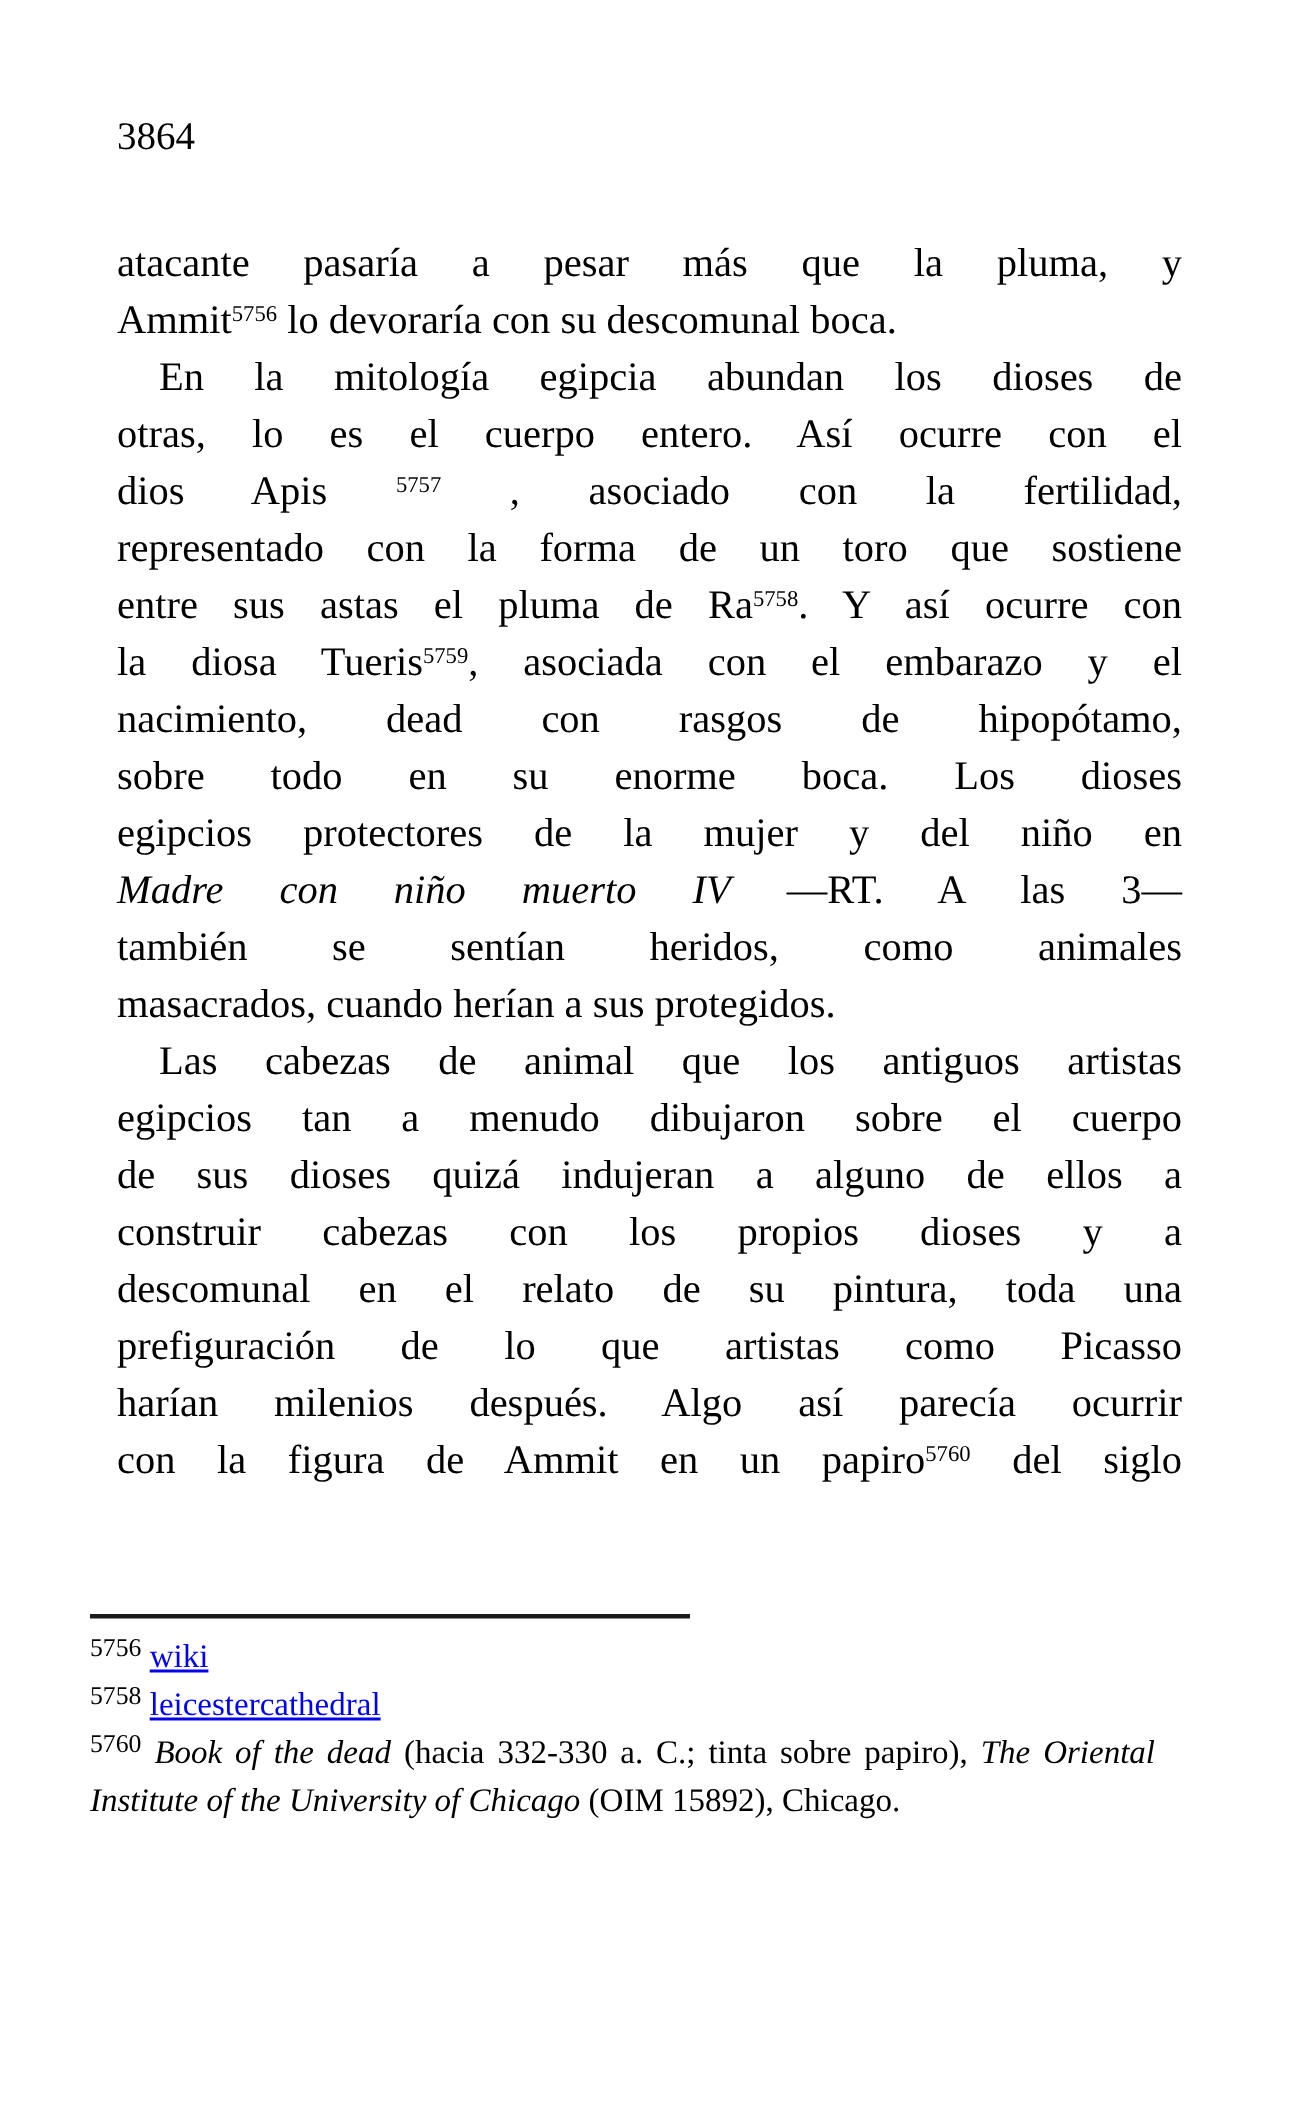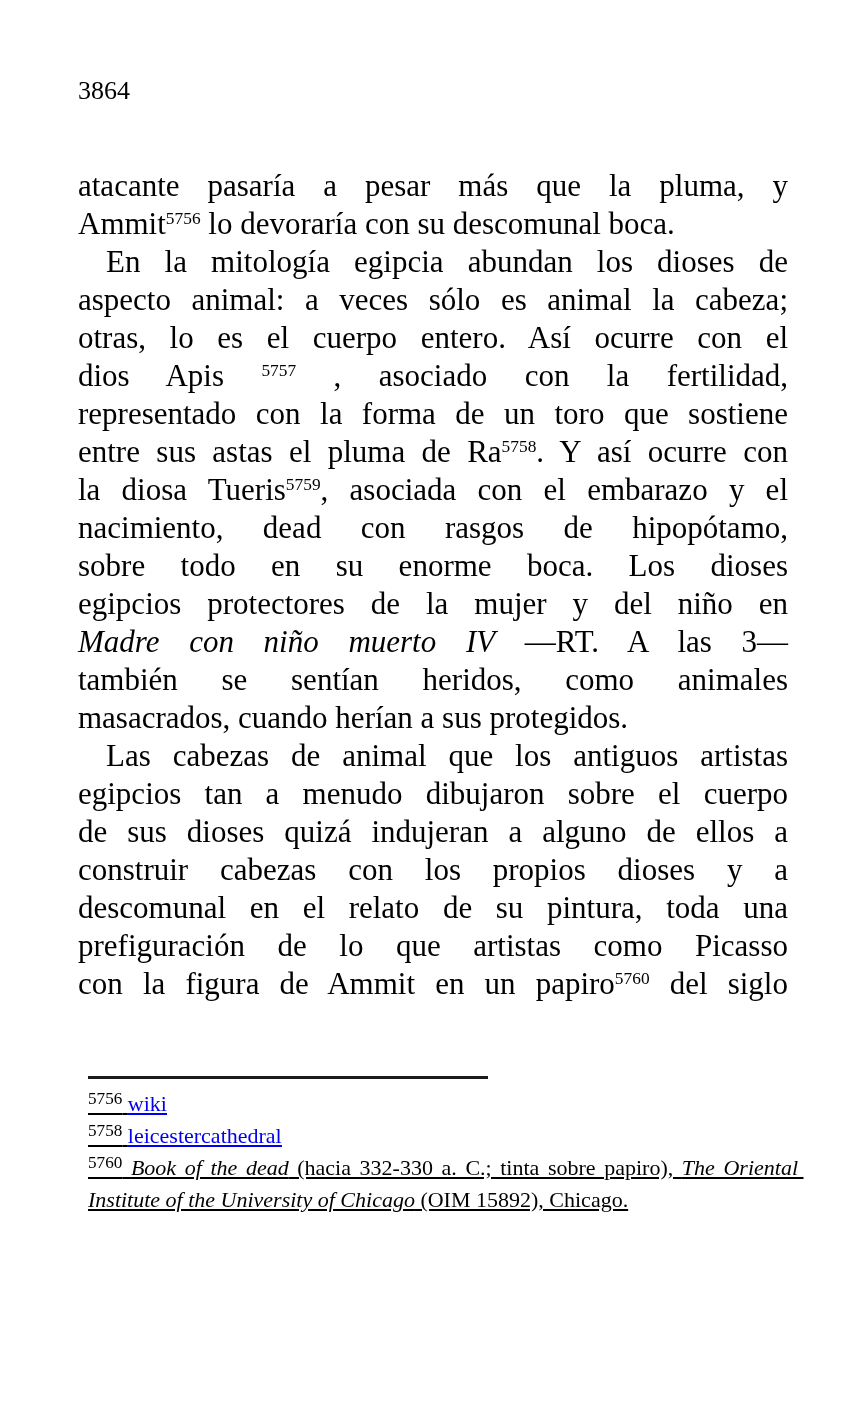--- a/index.html
+++ b/index.html
@@ -19,23 +19,23 @@
   .page-number {
     position: absolute;
     left: 78px;
     top: 76px;
     font-size: 26px;
     line-height: 30px;
   }
   .body-text {
     position: absolute;
     left: 78px;
-    top: 167px;
+    top: 156px;
     width: 710px;
-    font-size: 31px;
+    font-size: 27px;
     line-height: 38px;
   }
   .line {
     white-space: nowrap;
   }
   .line.j {
     text-align: justify;
     text-align-last: justify;
   }
   .line.indent {
@@ -46,24 +46,23 @@
     line-height: 0;
     vertical-align: baseline;
     position: relative;
     top: -0.55em;
   }
   em {
     font-style: italic;
   }
   .footnote-block {
     position: absolute;
-    left: 88px;
+    left: 60px;
     top: 1076px;
     width: 710px;
-    text-decoration: underline;
   }
   .fn-rule {
     width: 400px;
     height: 3px;
     background: var(--rule, #1b1b1b);
   }
   .fn-list {
     margin-top: 9px;
     font-size: 22px;
     line-height: 32px;
@@ -90,38 +89,38 @@
 </head>
 <body>
 
 <div class="page" style="--bg: #ffffff; --text: #000000; --link: #0000ee; --rule: #1b1b1b;">
   <div class="page-number">3864</div>
 
   <div class="body-text">
       <div class="line j"><span>atacante pasaría a pesar más que la pluma, y</span></div>
       <div class="line"><span>Ammit</span><sup>5756</sup><span> lo devoraría con su descomunal boca.</span></div>
       <div class="line j indent"><span>En la mitología egipcia abundan los dioses de</span></div>
-      <div class="line j"><span>aspecto animal: a veces sólo es animal la cabeza;</span></div>
       <div class="line j"><span>otras, lo es el cuerpo entero. Así ocurre con el</span></div>
       <div class="line j"><span>dios Apis </span><sup>5757</sup><span> , asociado con la fertilidad,</span></div>
       <div class="line j"><span>representado con la forma de un toro que sostiene</span></div>
       <div class="line j"><span>entre sus astas el pluma de Ra</span><sup>5758</sup><span>. Y así ocurre con</span></div>
       <div class="line j"><span>la diosa Tueris</span><sup>5759</sup><span>, asociada con el embarazo y el</span></div>
       <div class="line j"><span>nacimiento, dead con rasgos de hipopótamo,</span></div>
       <div class="line j"><span>sobre todo en su enorme boca. Los dioses</span></div>
       <div class="line j"><span>egipcios protectores de la mujer y del niño en</span></div>
       <div class="line j"><em>Madre con niño muerto IV</em><span> —RT. A las 3—</span></div>
       <div class="line j"><span>también se sentían heridos, como animales</span></div>
       <div class="line"><span>masacrados, cuando herían a sus protegidos.</span></div>
       <div class="line j indent"><span>Las cabezas de animal que los antiguos artistas</span></div>
       <div class="line j"><span>egipcios tan a menudo dibujaron sobre el cuerpo</span></div>
       <div class="line j"><span>de sus dioses quizá indujeran a alguno de ellos a</span></div>
       <div class="line j"><span>construir cabezas con los propios dioses y a</span></div>
       <div class="line j"><span>descomunal en el relato de su pintura, toda una</span></div>
       <div class="line j"><span>prefiguración de lo que artistas como Picasso</span></div>
+      <div class="line j"><span>harían milenios después. Algo así parecía ocurrir</span></div>
       <div class="line j"><span>con la figura de Ammit en un papiro</span><sup>5760</sup><span> del siglo</span></div>
     </div>
 
   <div class="footnote-block">
     <div class="fn-rule"></div>
     <div class="fn-list">
         <div class="footnote"><sup>5756</sup> <a class="fn-link" href="#">wiki</a></div>
         <div class="footnote"><sup>5758</sup> <a class="fn-link" href="#">leicestercathedral</a></div>
         <div class="footnote j-wrap"><sup>5760</sup> <em>Book of the dead</em><span> (hacia 332-330 a. C.; tinta sobre papiro), </span><em>The Oriental Institute of the University of Chicago</em><span> (OIM 15892), Chicago.</span></div>
       </div>

